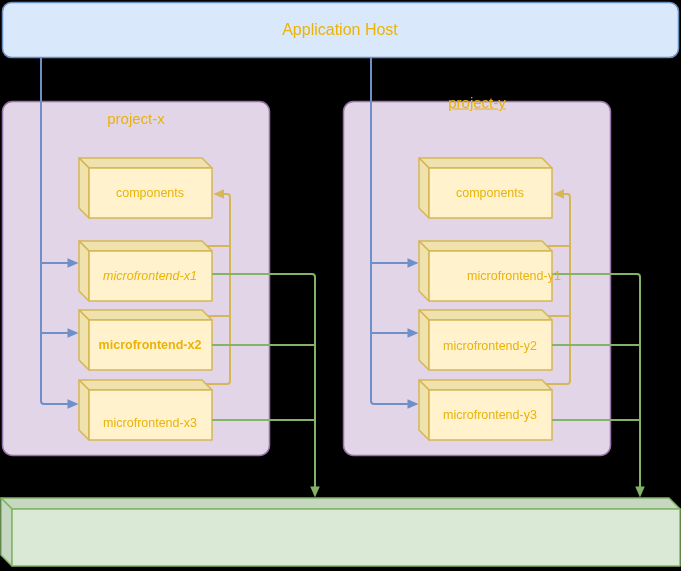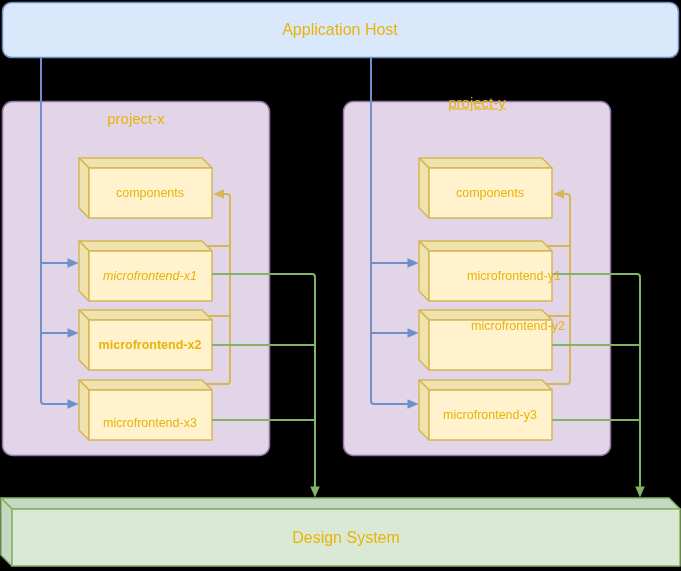--- a/index.html
+++ b/index.html
@@ -135,18 +135,17 @@
   <div class="lbl lbl-container" style="left:136px;top:118px;">project-x</div>
   <div class="lbl lbl-container" style="left:477px;top:102px;text-decoration:underline;">project-y</div>
 
   <div class="lbl lbl-node" style="left:150px;top:193px;">components</div>
   <div class="lbl lbl-node" style="left:150px;top:276px;font-style:italic;">microfrontend-x1</div>
   <div class="lbl lbl-node" style="left:150px;top:345px;font-weight:bold;">microfrontend-x2</div>
   <div class="lbl lbl-node" style="left:150px;top:415px;margin-top:8px;">microfrontend-x3</div>
 
   <div class="lbl lbl-node" style="left:490px;top:193px;">components</div>
   <div class="lbl lbl-node" style="left:514px;top:276px;">microfrontend-y1</div>
-  <div class="lbl lbl-node" style="left:490px;top:326px;margin-left:28px;">microfrontend-y2</div>
+  <div class="lbl lbl-node" style="left:490px;top:346px;">microfrontend-y2</div>
   <div class="lbl lbl-node" style="left:490px;top:415px;">microfrontend-y3</div>
 
-  <div class="lbl lbl-title" style="left:346px;top:538px;">Design System</div>
 
 </div>
 
 </body></html>

